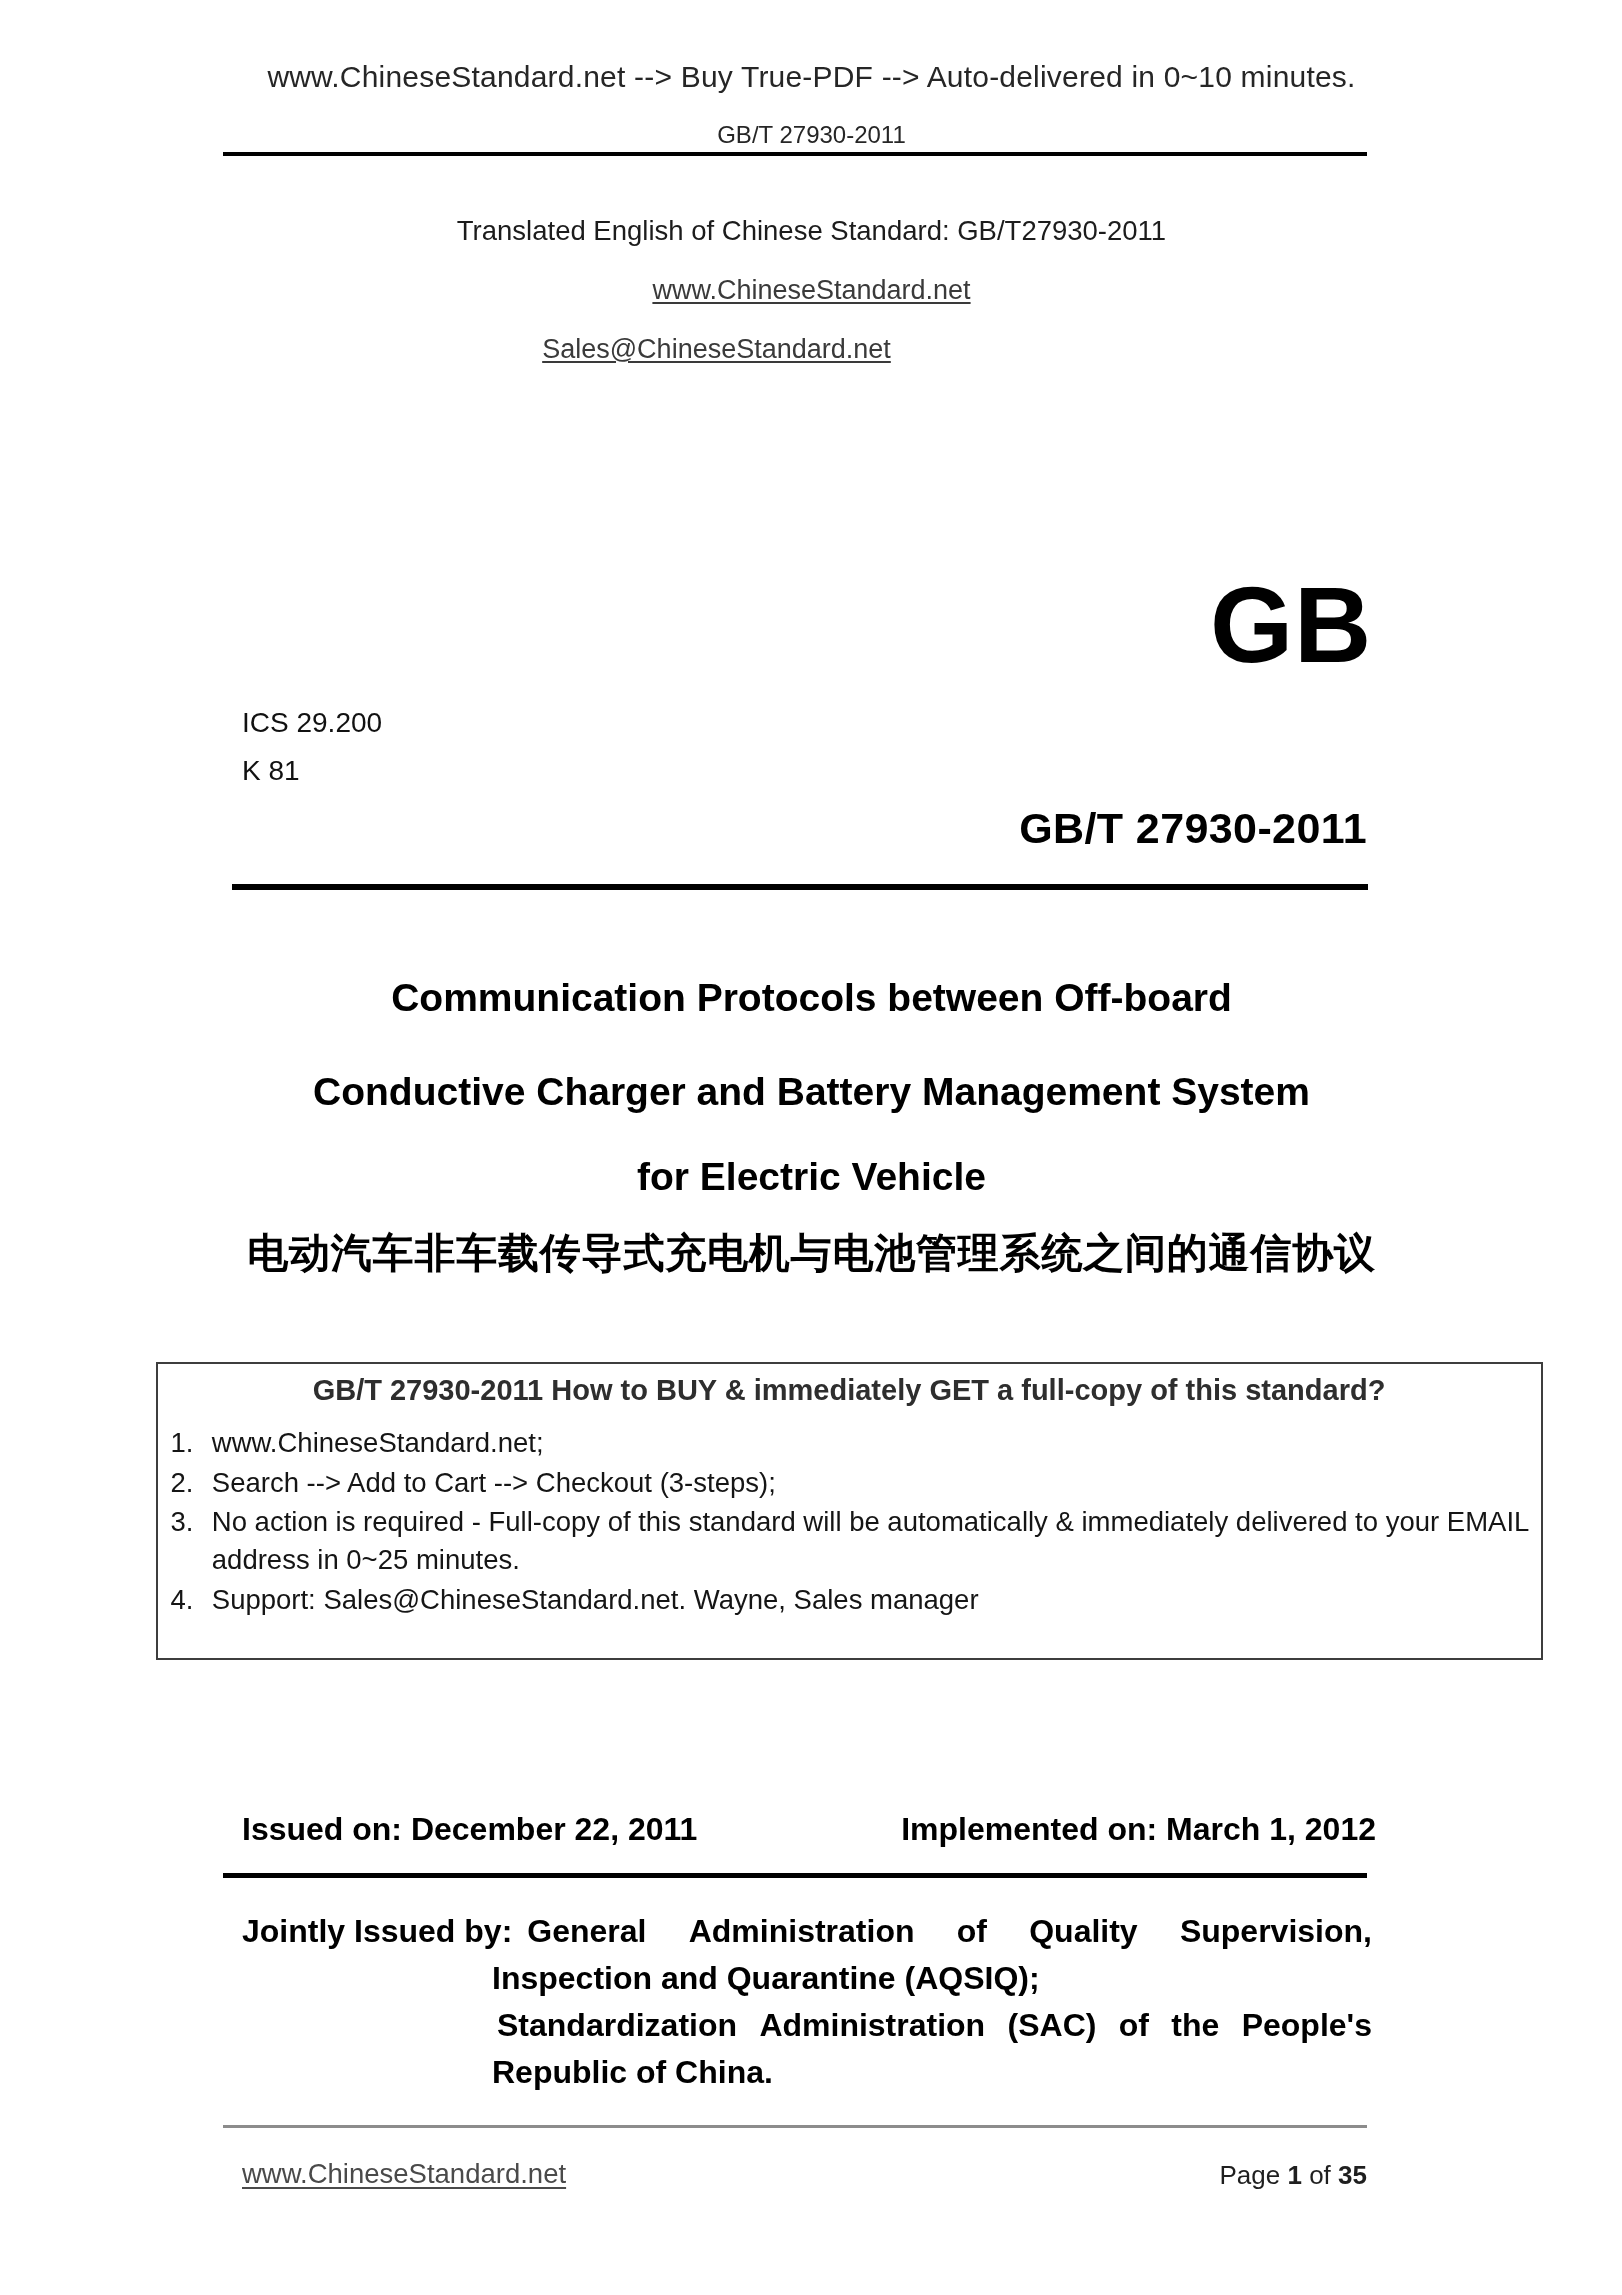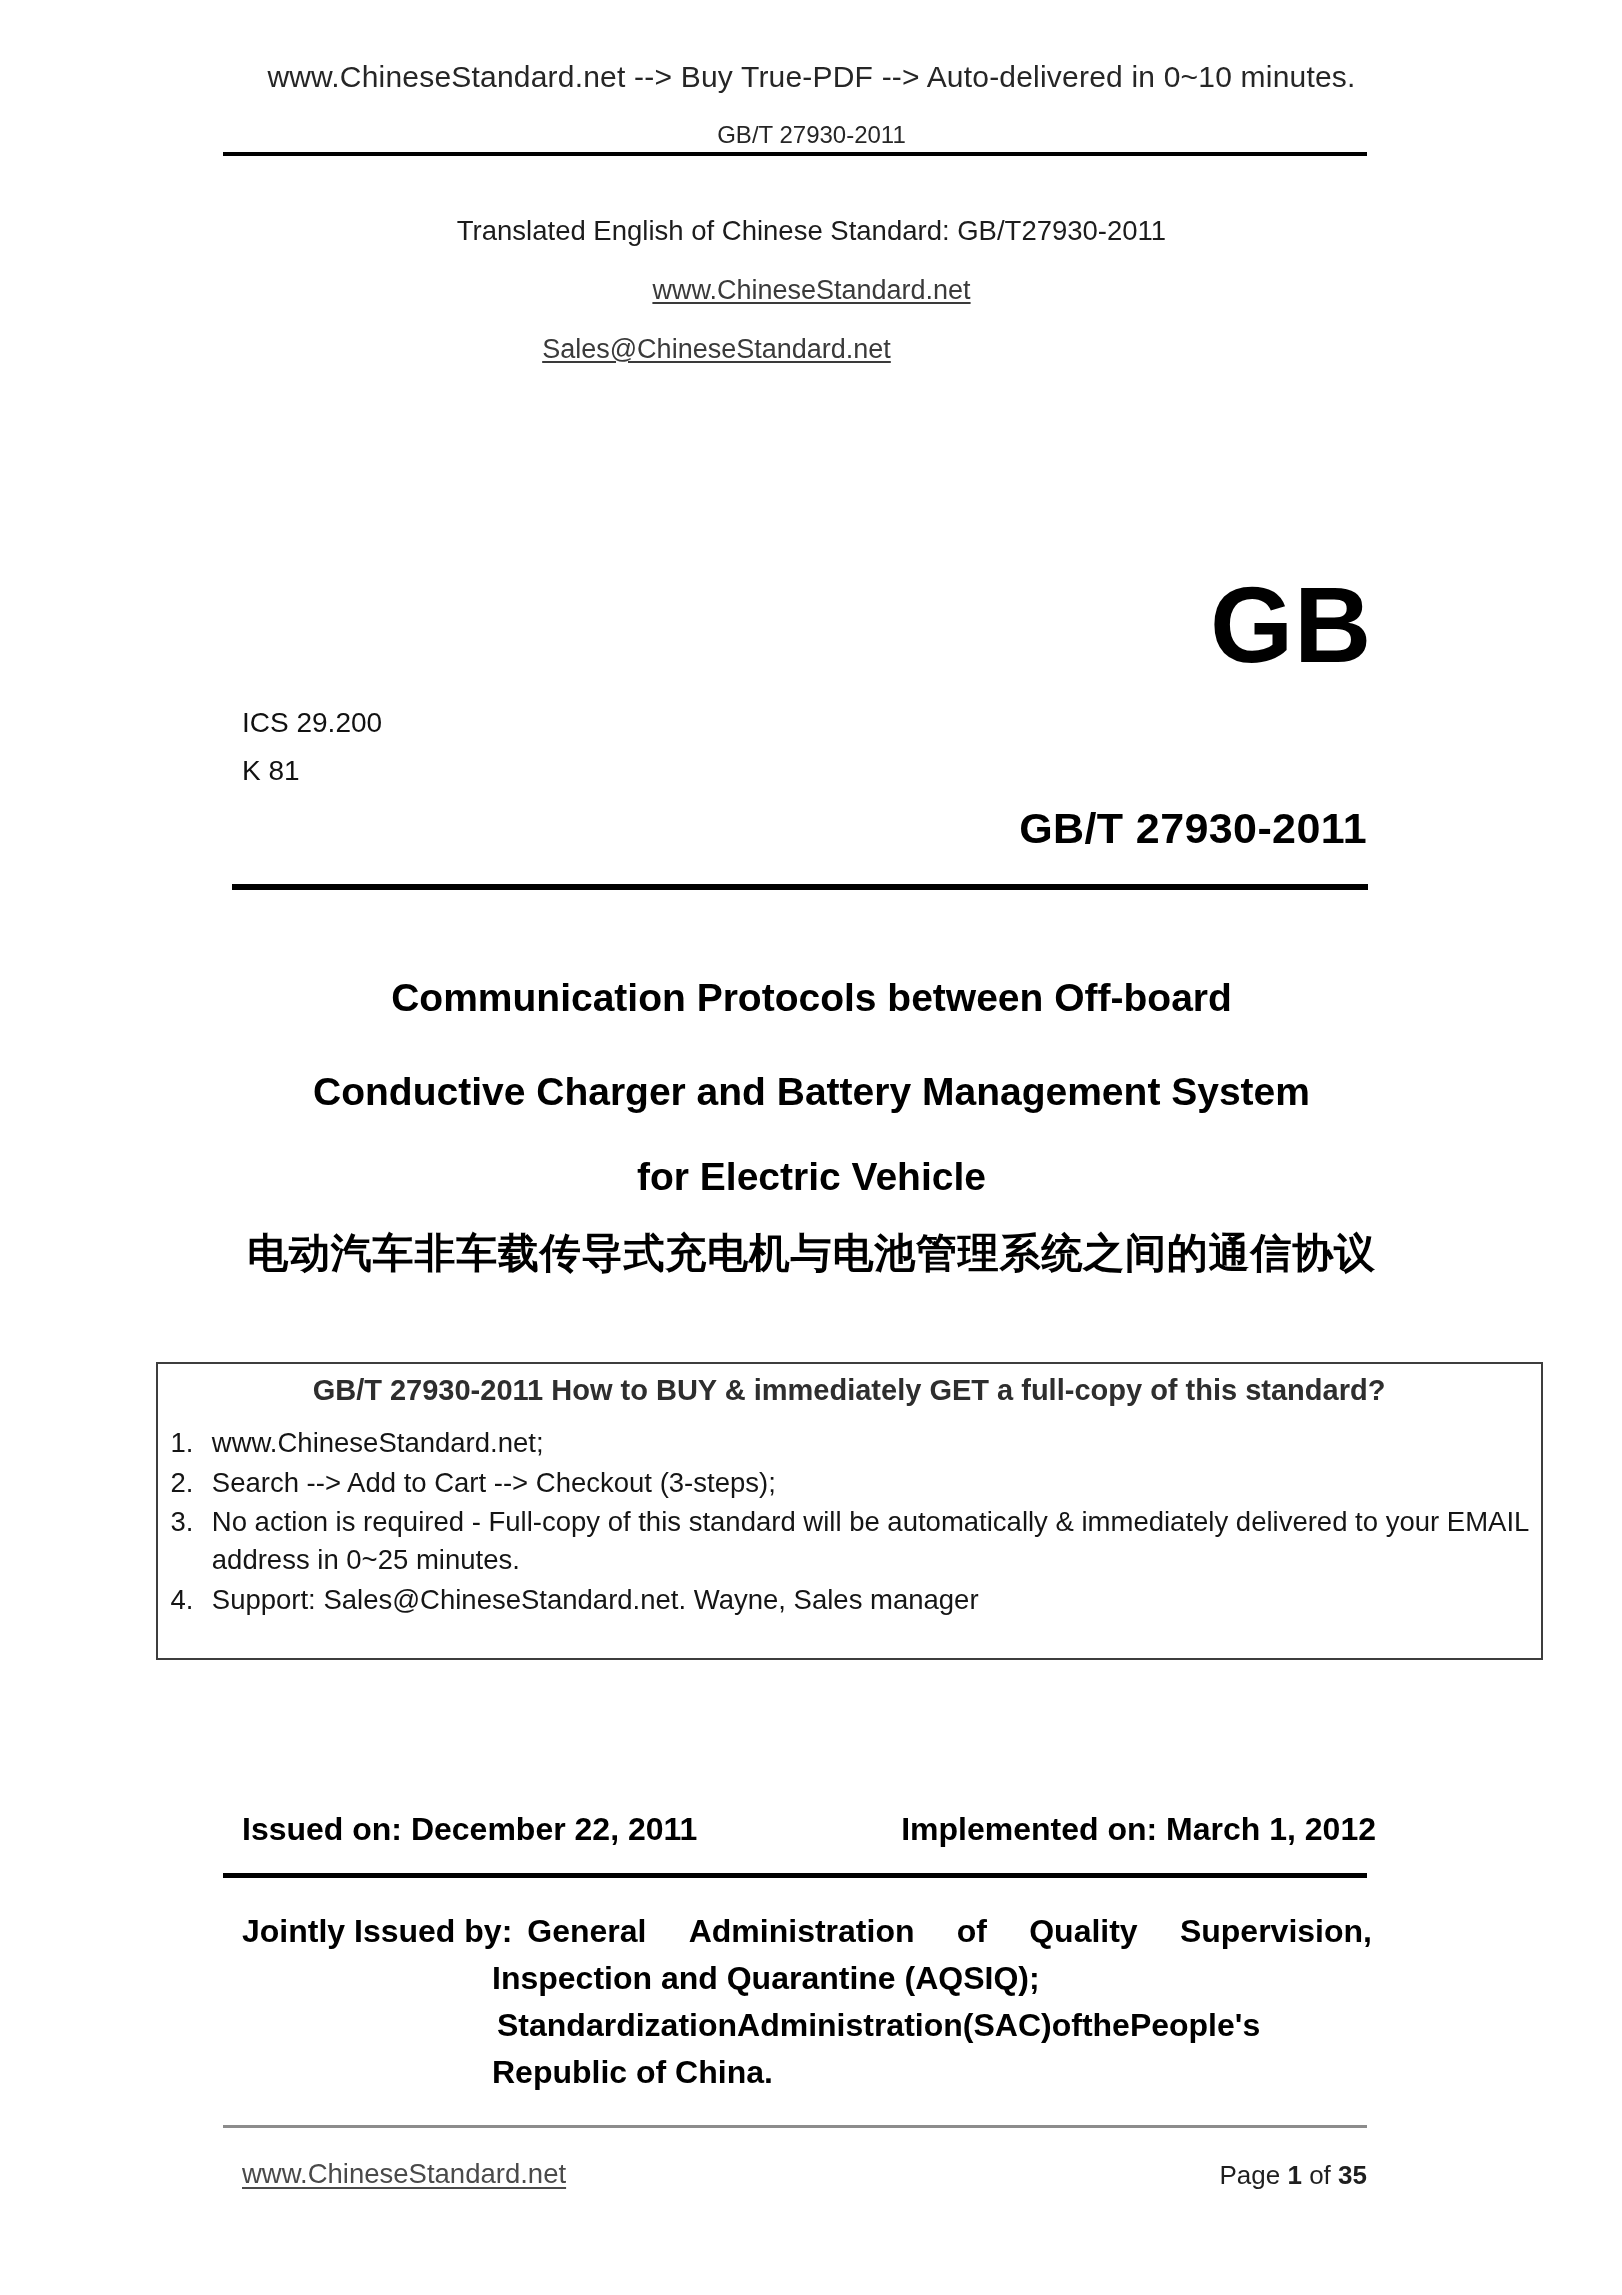--- a/index.html
+++ b/index.html
@@ -254,20 +254,21 @@
   .jointly-line1 .lead { margin-right: 15px; }
   .jointly-line1 .spread {
     flex: 1;
     display: flex;
     justify-content: space-between;
   }
   .jointly-line2 { padding-left: 250px; }
   .jointly-line3 {
     padding-left: 255px;
     display: flex;
+    justify-content: space-between;
     white-space: nowrap;
   }
   .jointly-line3 span { display: inline-block; }
   .jointly-line4 { padding-left: 250px; }
 
   
   .rule-footer {
     position: absolute;
     top: 2125px;
     left: 223px;

